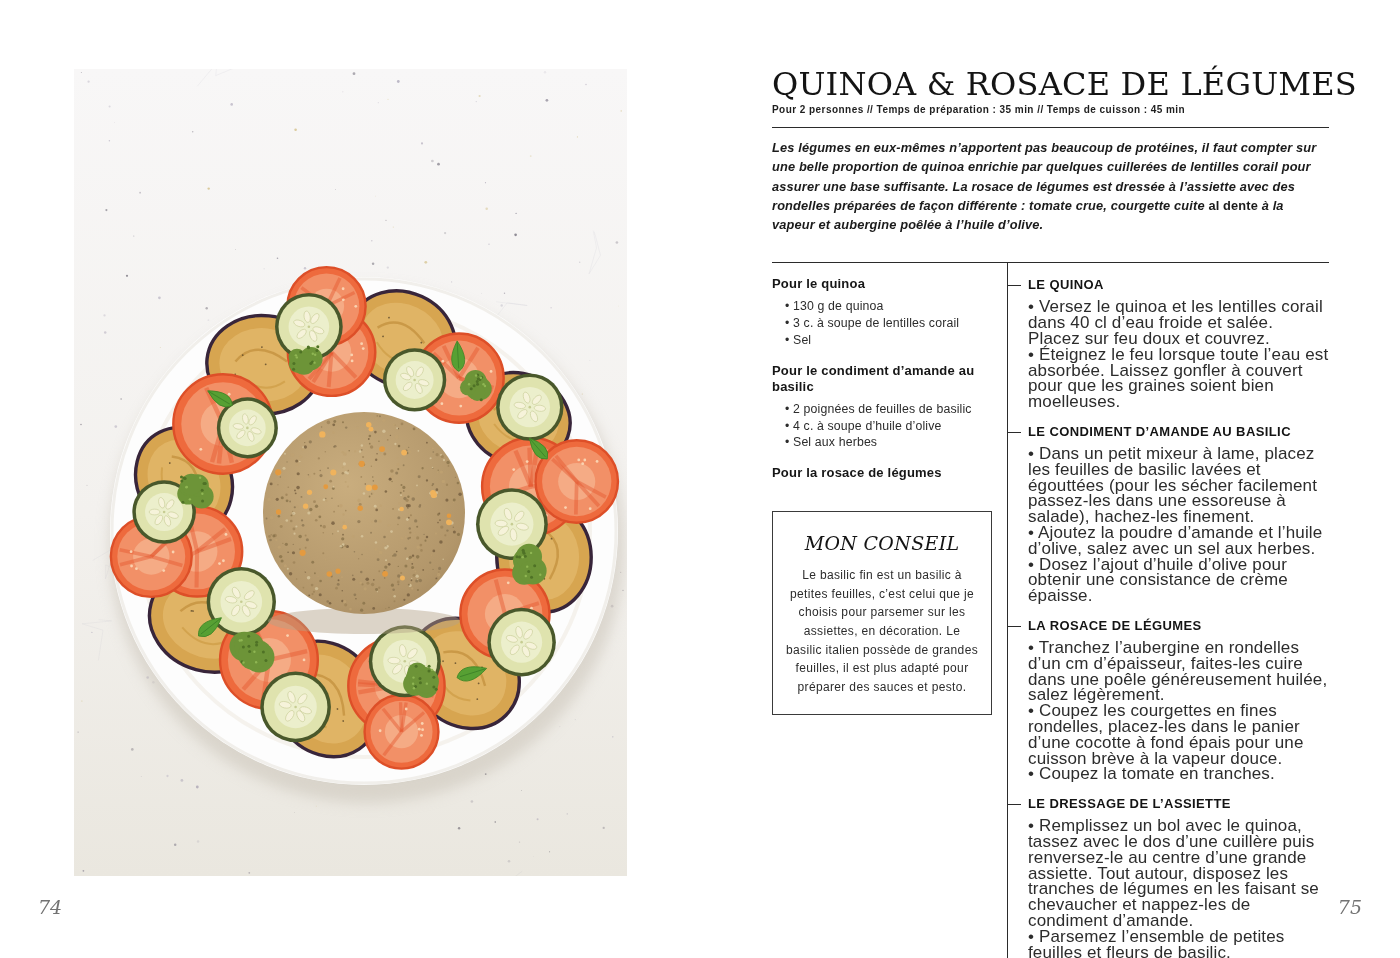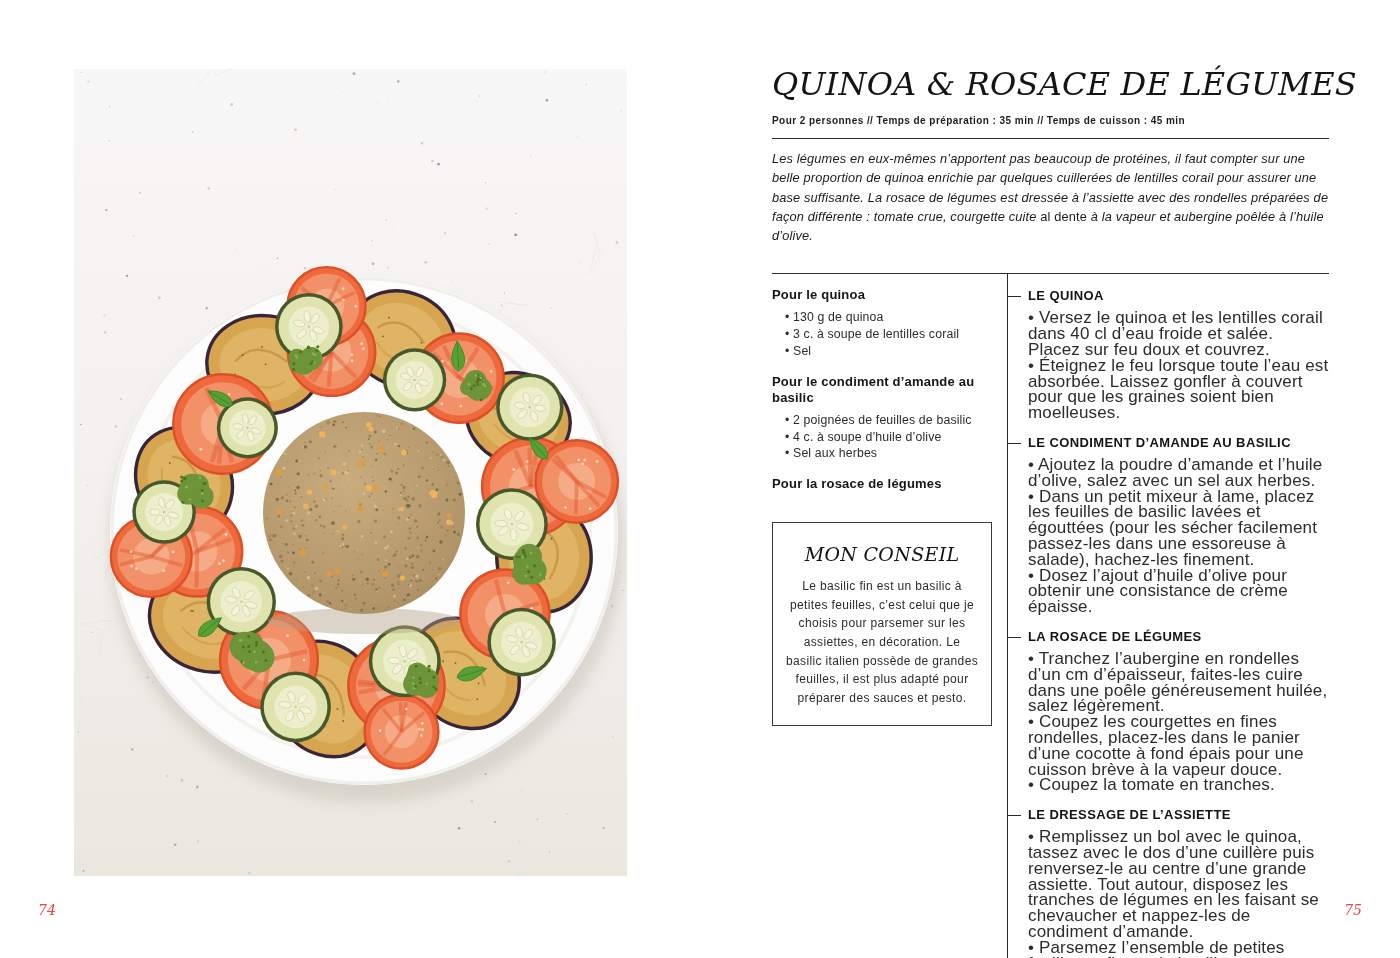--- a/index.html
+++ b/index.html
@@ -2,30 +2,30 @@
 <html><head>
 <meta charset="utf-8">
 <style>
   html,body{margin:0;padding:0;background:#ffffff;}
   .spread{position:relative;width:1400px;height:958px;background:#ffffff;overflow:hidden;
           font-family:"Liberation Sans",sans-serif;color:#232323;}
   
   .photo-wrap{position:absolute;left:74px;top:69px;width:553px;height:807px;}
   .photo-wrap svg{display:block;}
   .pageno{position:absolute;bottom:40px;font-family:"DejaVu Serif",serif;font-style:italic;
-          font-size:14px;color:#ef4444;margin-top:42px;}
+          font-size:19px;color:#737373;margin-top:42px;}
   .pageno.left{left:38px;}
   .pageno.right{right:38px;}
   
   .right-page{position:absolute;left:772px;top:64px;width:557px;}
-  h1.title{margin:0;font-family:"DejaVu Serif",serif;font-style:italic;font-weight:500;
+  h1.title{margin:0;font-family:"DejaVu Serif",serif;font-weight:500;
            font-size:32px;line-height:40px;letter-spacing:.2px;color:#141414;white-space:nowrap;}
-  .meta{margin-top:11px;font-size:10px;font-weight:700;letter-spacing:.45px;color:#1e1e1e;}
+  .meta{font-size:10px;font-weight:700;letter-spacing:.45px;color:#1e1e1e;}
   .rule{border:none;border-top:1.6px solid #2b2b2b;margin:12px 0 0 0;}
-  .intro{margin-top:10px;font-size:12.8px;line-height:19.3px;font-weight:400;font-style:italic;
+  .intro{margin-top:10px;font-size:12.8px;line-height:19.3px;font-weight:700;font-style:italic;
          letter-spacing:.15px;color:#1b1b1b;}
   .intro .upright{font-style:normal;}
   .columns{display:flex;margin-top:28px;border-top:1.6px solid #2b2b2b;min-height:618px;}
   .col-ing{width:236px;flex:0 0 236px;border-right:1.3px solid #2b2b2b;padding-top:13px;
            box-sizing:border-box;}
   .col-steps{flex:1;padding:14px 0 0 20px;}
   
   .ing-group h4{margin:0 0 7px 0;font-size:13px;font-weight:700;letter-spacing:.2px;
                 line-height:16px;color:#161616;}
   .ing-group ul{margin:0 0 14px 0;padding:0 0 0 24px;list-style:none;}
@@ -1268,22 +1268,22 @@
         </div>
       </div>
       <div class="col-steps" id="steps">
           <section class="step">
             <h3>LE QUINOA</h3>
             <p>Versez le quinoa et les lentilles corail dans 40 cl d’eau froide et salée. Placez sur feu doux et couvrez.</p>
             <p>Éteignez le feu lorsque toute l’eau est absorbée. Laissez gonfler à couvert pour que les graines soient bien moelleuses.</p>
           </section>
           <section class="step">
             <h3>LE CONDIMENT D’AMANDE AU BASILIC</h3>
+            <p>Dans un petit mixeur à lame, placez les feuilles de basilic lavées et égouttées (pour les sécher facilement passez-les dans une essoreuse à salade), hachez-les finement.</p>
             <p>Ajoutez la poudre d’amande et l’huile d’olive, salez avec un sel aux herbes.</p>
-            <p>Dans un petit mixeur à lame, placez les feuilles de basilic lavées et égouttées (pour les sécher facilement passez-les dans une essoreuse à salade), hachez-les finement.</p>
             <p>Dosez l’ajout d’huile d’olive pour obtenir une consistance de crème épaisse.</p>
           </section>
           <section class="step">
             <h3>LA ROSACE DE LÉGUMES</h3>
             <p>Tranchez l’aubergine en rondelles d’un cm d’épaisseur, faites-les cuire dans une poêle généreusement huilée, salez légèrement.</p>
             <p>Coupez les courgettes en fines rondelles, placez-les dans le panier d’une cocotte à fond épais pour une cuisson brève à la vapeur douce.</p>
             <p>Coupez la tomate en tranches.</p>
           </section>
           <section class="step">
             <h3>LE DRESSAGE DE L’ASSIETTE</h3>

